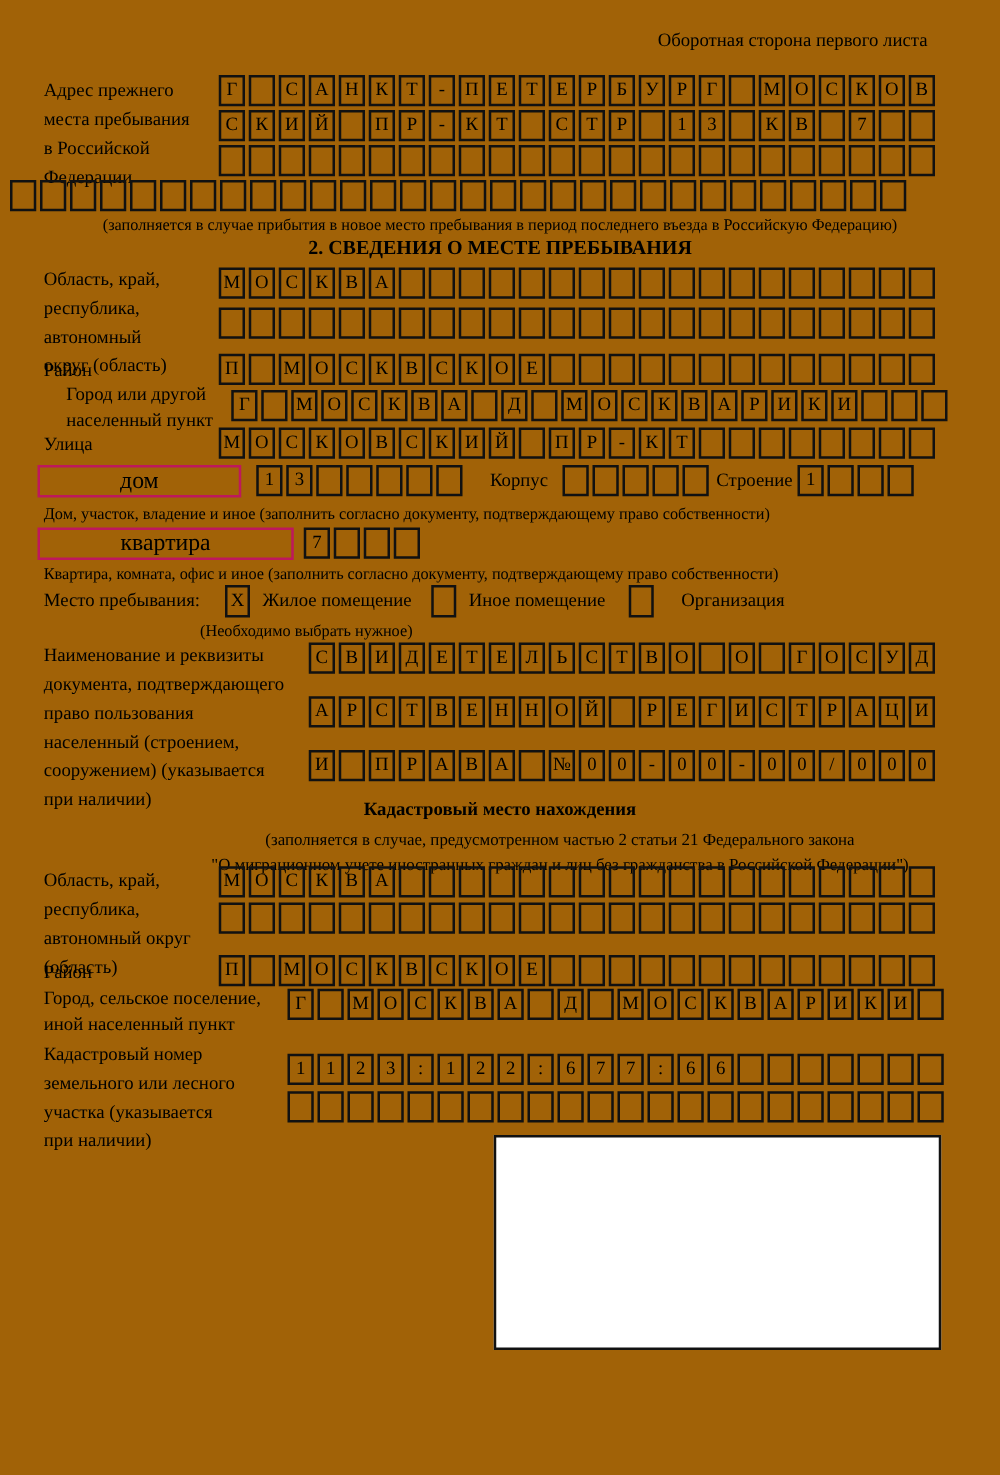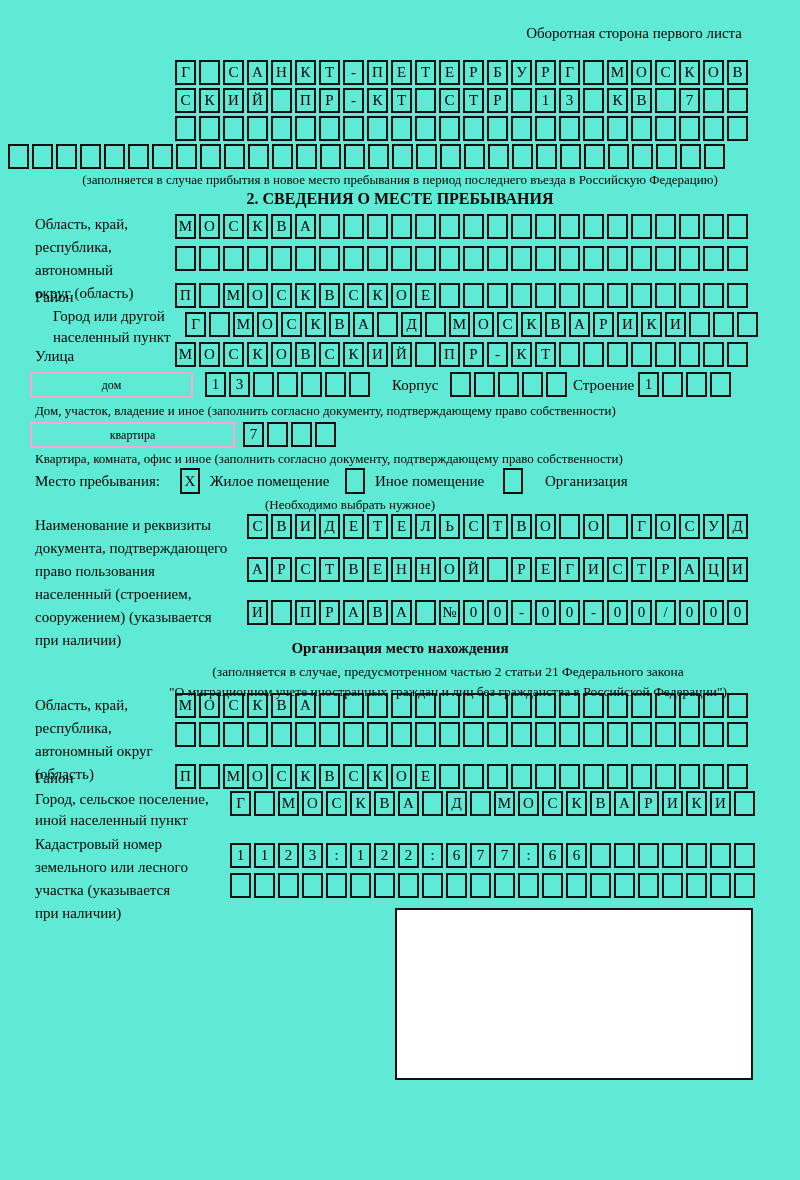--- a/index.html
+++ b/index.html
@@ -1,41 +1,45 @@
 <!DOCTYPE html>
 <html><head>
 <meta charset="utf-8">
 <style>
   html,body{margin:0;padding:0;background:#fff;}
   body{font-family:"Liberation Serif","DejaVu Serif",serif;color:#000;}
-  #form{position:relative;width:800px;height:1180px;background:#5eead4;overflow:hidden;}
+  #form{position:relative;width:800px;height:1180px;background:#a16207;overflow:hidden;}
   .abs{position:absolute;}
   .lbl{font-size:15px;line-height:23px;white-space:pre-line;}
   .small-lbl{font-size:15px;line-height:21px;white-space:pre-line;}
   .note{font-size:13px;line-height:17px;}
   .center{width:100%;text-align:center;}
   .title{font-size:16px;font-weight:bold;}
   .cellrow{display:flex;gap:3px;}
   .cell{flex:none;box-sizing:border-box;width:21px;height:25px;border:2px solid #111;
         display:flex;align-items:center;justify-content:center;
         font-size:15px;font-family:"Liberation Serif","DejaVu Serif",serif;}
-  .widebox{box-sizing:border-box;border:2px solid #f9a8d4;height:26px;display:flex;
-        align-items:center;justify-content:center;font-size:12px;}
+  .widebox{box-sizing:border-box;border:2px solid #be185d;height:26px;display:flex;
+        align-items:center;justify-content:center;font-size:19px;}
   .chk{box-sizing:border-box;width:20px;height:26px;border:2px solid #111;display:flex;
         align-items:center;justify-content:center;font-size:15px;}
   .stampbox{box-sizing:border-box;border:2px solid #111;background:#fff;}
   .pre{white-space:pre-line;}
 </style>
 </head>
 <body>
 
 <div id="form">
 
   <div class="abs lbl" style="top:22px;right:58px;">Оборотная сторона первого листа</div>
 
+  <div class="abs lbl" style="top:62px;left:35px;width:140px;">Адрес прежнего
+места пребывания
+в Российской
+Федерации</div>
   <div class="abs cellrow" style="top:60px;left:175px;">
       <div class="cell">Г</div>
       <div class="cell"></div>
       <div class="cell">С</div>
       <div class="cell">А</div>
       <div class="cell">Н</div>
       <div class="cell">К</div>
       <div class="cell">Т</div>
       <div class="cell">-</div>
       <div class="cell">П</div>
@@ -321,21 +325,21 @@
     </div>
   <div class="abs note" style="top:450px;left:35px;">Квартира, комната, офис и иное (заполнить согласно документу, подтверждающему право собственности)</div>
 
   <div class="abs lbl" style="top:470px;left:35px;">Место пребывания:</div>
   <div class="abs chk" style="top:468px;left:180px;">X</div>
   <div class="abs lbl" style="top:470px;left:210px;">Жилое помещение</div>
   <div class="abs chk" style="top:468px;left:345px;"></div>
   <div class="abs lbl" style="top:470px;left:375px;">Иное помещение</div>
   <div class="abs chk" style="top:468px;left:503px;"></div>
   <div class="abs lbl" style="top:470px;left:545px;">Организация</div>
-  <div class="abs note" style="top:496px;left:160px;width:380px;text-align:center;">(Необходимо выбрать нужное)</div>
+  <div class="abs note" style="top:496px;left:160px;width:380px;">(Необходимо выбрать нужное)</div>
 
   <div class="abs lbl" style="top:514px;left:35px;width:212px;">Наименование и реквизиты
 документа, подтверждающего
 право пользования
 населенный (строением,
 сооружением) (указывается
 при наличии)</div>
   <div class="abs cellrow" style="top:514px;left:247px;">
       <div class="cell">С</div>
       <div class="cell">В</div>
@@ -399,21 +403,21 @@
       <div class="cell">0</div>
       <div class="cell">-</div>
       <div class="cell">0</div>
       <div class="cell">0</div>
       <div class="cell">/</div>
       <div class="cell">0</div>
       <div class="cell">0</div>
       <div class="cell">0</div>
     </div>
 
-  <div class="abs center" style="top:640px;left:0;font-size:15px;font-weight:bold;">Организация место нахождения</div>
+  <div class="abs center" style="top:640px;left:0;font-size:15px;font-weight:bold;">Кадастровый место нахождения</div>
   <div class="abs note center pre" style="top:662px;left:0;line-height:20px;font-size:13.5px;margin-left:48px;">(заполняется в случае, предусмотренном частью 2 статьи 21 Федерального закона
 "О миграционном учете иностранных граждан и лиц без гражданства в Российской Федерации")</div>
 
   <div class="abs lbl" style="top:694px;left:35px;width:145px;">Область, край,
 республика,
 автономный округ
 (область)</div>
   <div class="abs cellrow" style="top:693px;left:175px;">
       <div class="cell">М</div>
       <div class="cell">О</div>

